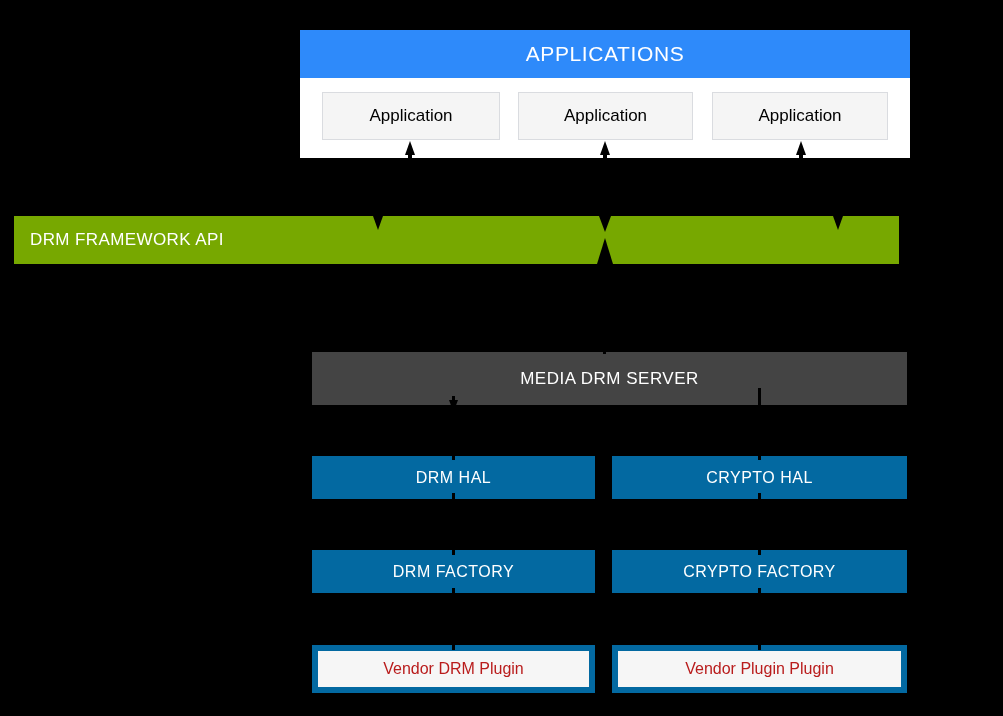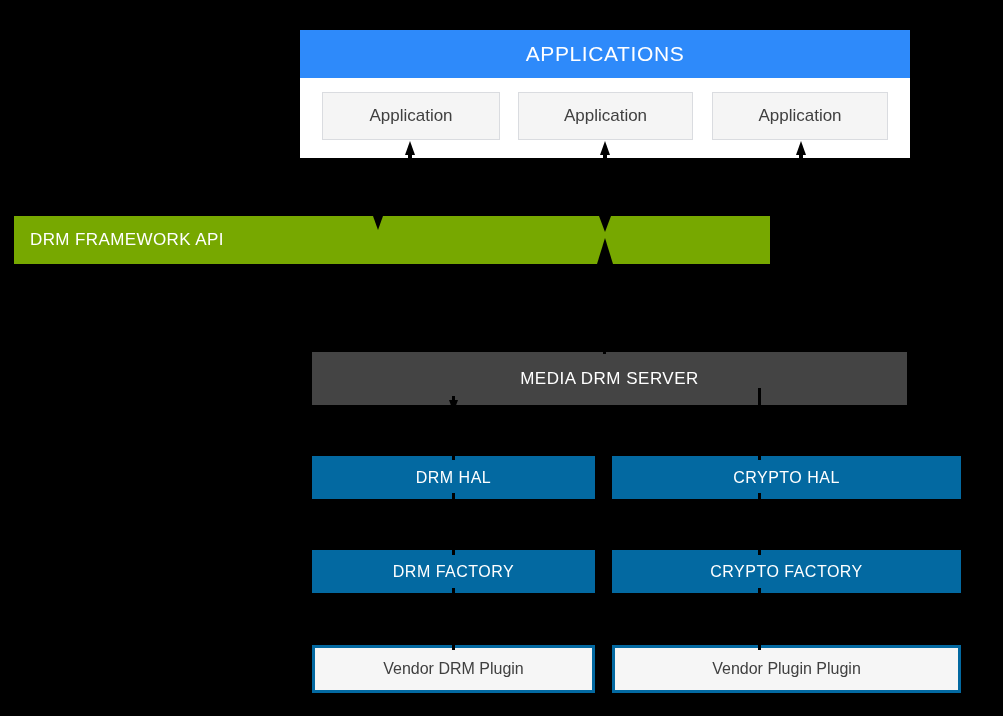--- a/index.html
+++ b/index.html
@@ -45,35 +45,35 @@
     display: flex;
     align-items: center;
     justify-content: center;
     font-weight: 400;
   }
   .app-box {
     top: 62px;
     height: 48px;
     background: #f5f5f5;
     border: 1px solid #dadce0;
-    color: #404040;
+    color: #000000;
     font-size: 17px;
     display: flex;
     align-items: center;
     justify-content: center;
   }
   .app-box-1 { left: 22px;  width: 178px; }
   .app-box-2 { left: 218px; width: 175px; }
   .app-box-3 { left: 412px; width: 176px; }
 
   
   .framework-band {
     left: 14px;
     top: 216px;
-    width: 756px;
+    width: 885px;
     height: 48px;
     background: #77a800;
   }
   .framework-label {
     position: absolute;
     left: 16px;
     top: 0;
     height: 48px;
     display: flex;
     align-items: center;
@@ -103,32 +103,32 @@
     height: 43px;
     background: #0369a1;
     color: #ffffff;
     font-size: 16px;
     letter-spacing: 0.5px;
     display: flex;
     align-items: center;
     justify-content: center;
   }
   .col-left  { left: 312px; width: 283px; }
-  .col-right { left: 612px; width: 349px; }
+  .col-right { left: 612px; width: 295px; }
 
   .row-hal     { top: 456px; }
   .row-factory { top: 550px; }
 
   
   .vendor-box {
     top: 645px;
     height: 48px;
     background: #f6f6f6;
-    border: 3px solid #0369a1;
-    color: #404040;
+    border: 6px solid #0369a1;
+    color: #b91c1c;
     font-size: 16px;
     display: flex;
     align-items: center;
     justify-content: center;
   }
 
   
   .connectors {
     left: 0; top: 0;
     width: 1003px;

